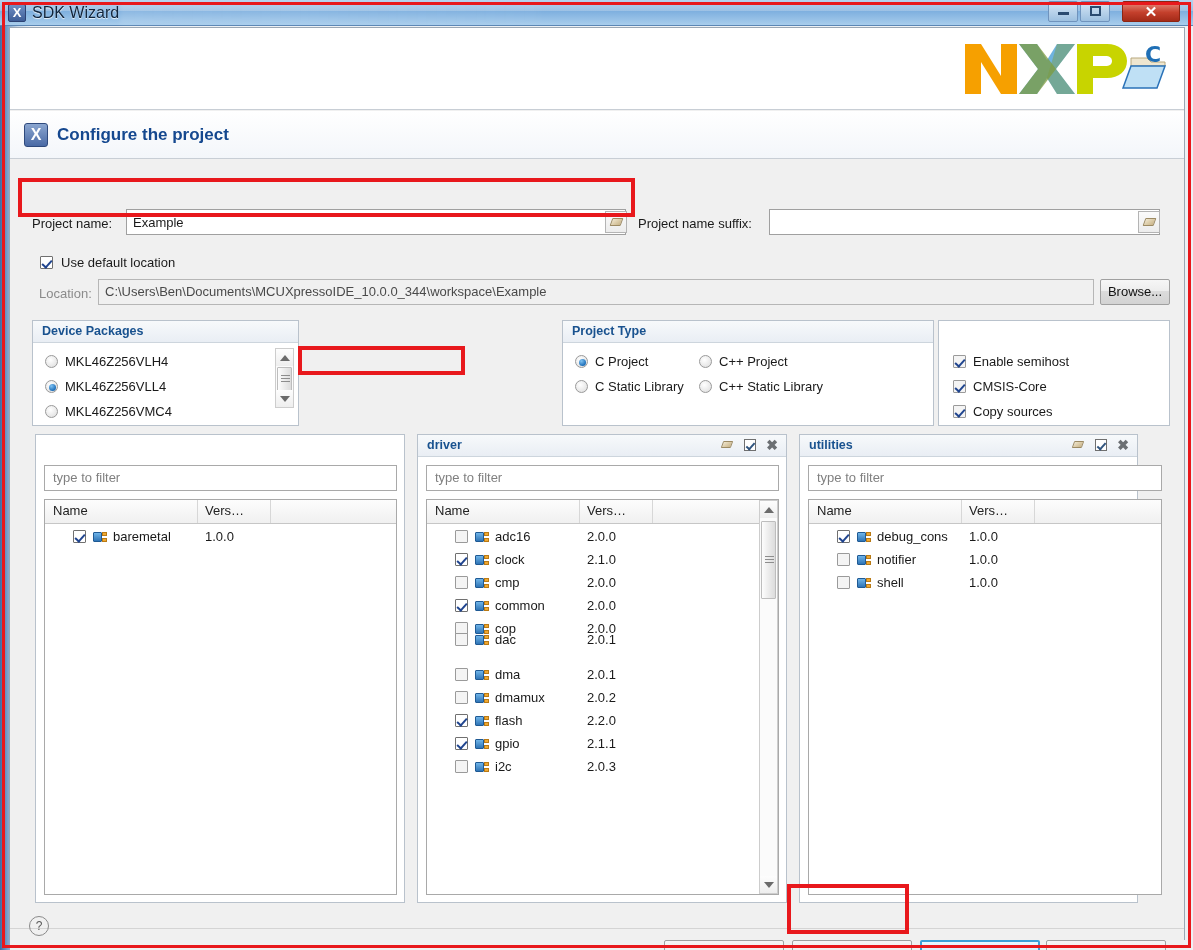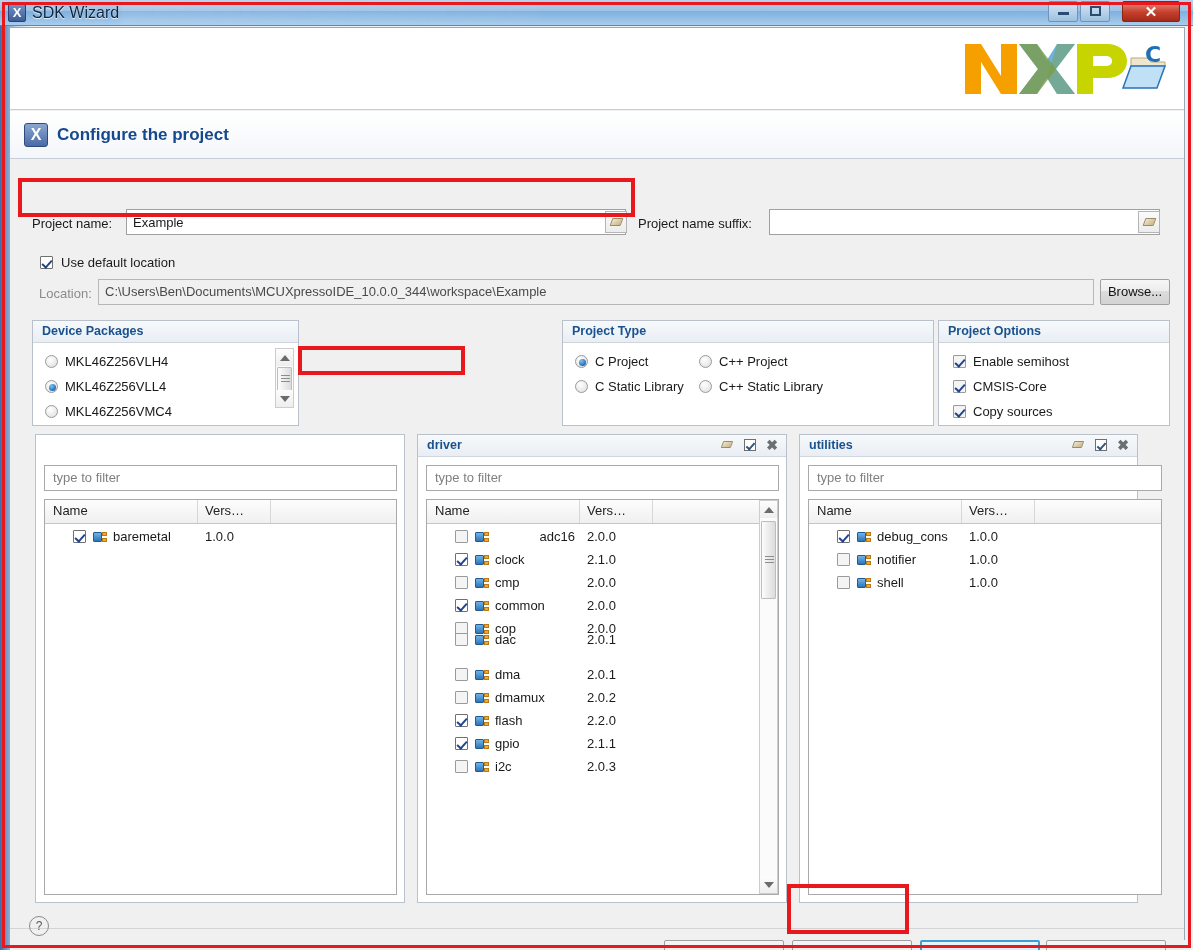--- a/index.html
+++ b/index.html
@@ -325,21 +325,20 @@
         <div class="rlabel" style="left:32px; top:33px;">C Project</div>
         <div class="rb" style="left:136px; top:34px;"></div>
         <div class="rlabel" style="left:156px; top:33px;">C++ Project</div>
         <div class="rb" style="left:12px; top:59px;"></div>
         <div class="rlabel" style="left:32px; top:58px;">C Static Library</div>
         <div class="rb" style="left:136px; top:59px;"></div>
         <div class="rlabel" style="left:156px; top:58px;">C++ Static Library</div>
       </div>
 
       <div class="group" style="left:928px; top:160px; width:232px; height:106px;">
-        <div class="ghead">Project Options</div>
         <div class="cb checked grey" style="left:14px; top:34px;"></div>
         <div class="rlabel" style="left:34px; top:33px;">Enable semihost</div>
         <div class="cb checked grey" style="left:14px; top:59px;"></div>
         <div class="rlabel" style="left:34px; top:58px;">CMSIS-Core</div>
         <div class="cb checked grey" style="left:14px; top:84px;"></div>
         <div class="rlabel" style="left:34px; top:83px;">Copy sources</div>
       </div>
 
       <div class="group" style="left:25px; top:274px; width:370px; height:469px;">
         <div class="filterbox" style="left:8px; top:30px; width:353px; height:26px;">type to filter</div>
@@ -382,21 +381,21 @@
             <div class="hsep" style="left:225px;"></div>
           </div>
           <div id="driver-rows">
               <div class="lrow" style="top: 26px;">
                 <div class="cb cbx grey"></div>
                 <div class="micon mod-ico">
                   <span class="b"></span>
                   <span class="o1"></span>
                   <span class="o2"></span>
                 </div>
-                <div class="nm" style="width: 80px; text-align: right;">adc16</div>
+                <div class="nm" style="width: 80px;">adc16</div>
                 <div class="vr" style="left: 160px;">2.0.0</div>
               </div>
               <div class="lrow" style="top: 49px;">
                 <div class="cb cbx checked"></div>
                 <div class="micon mod-ico">
                   <span class="b"></span>
                   <span class="o1"></span>
                   <span class="o2"></span>
                 </div>
                 <div class="nm" style="width: 80px;">clock</div>

